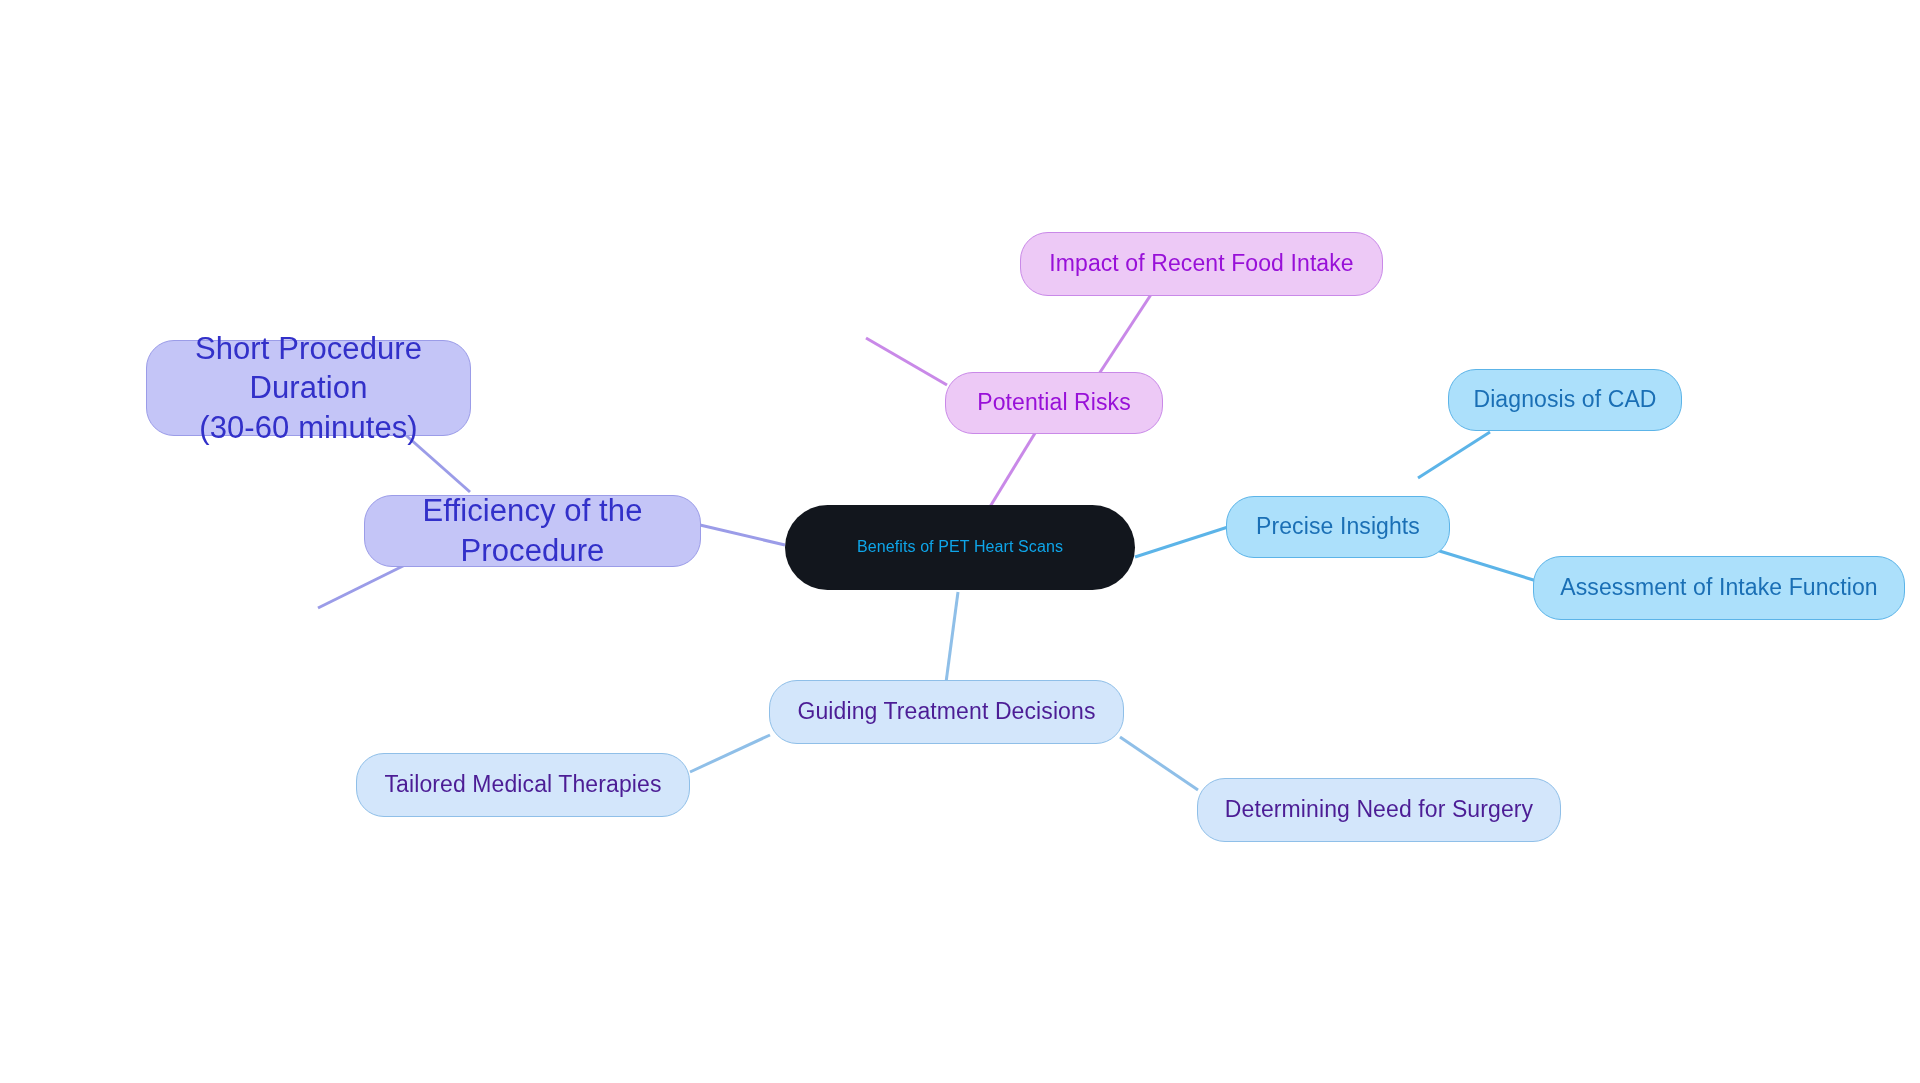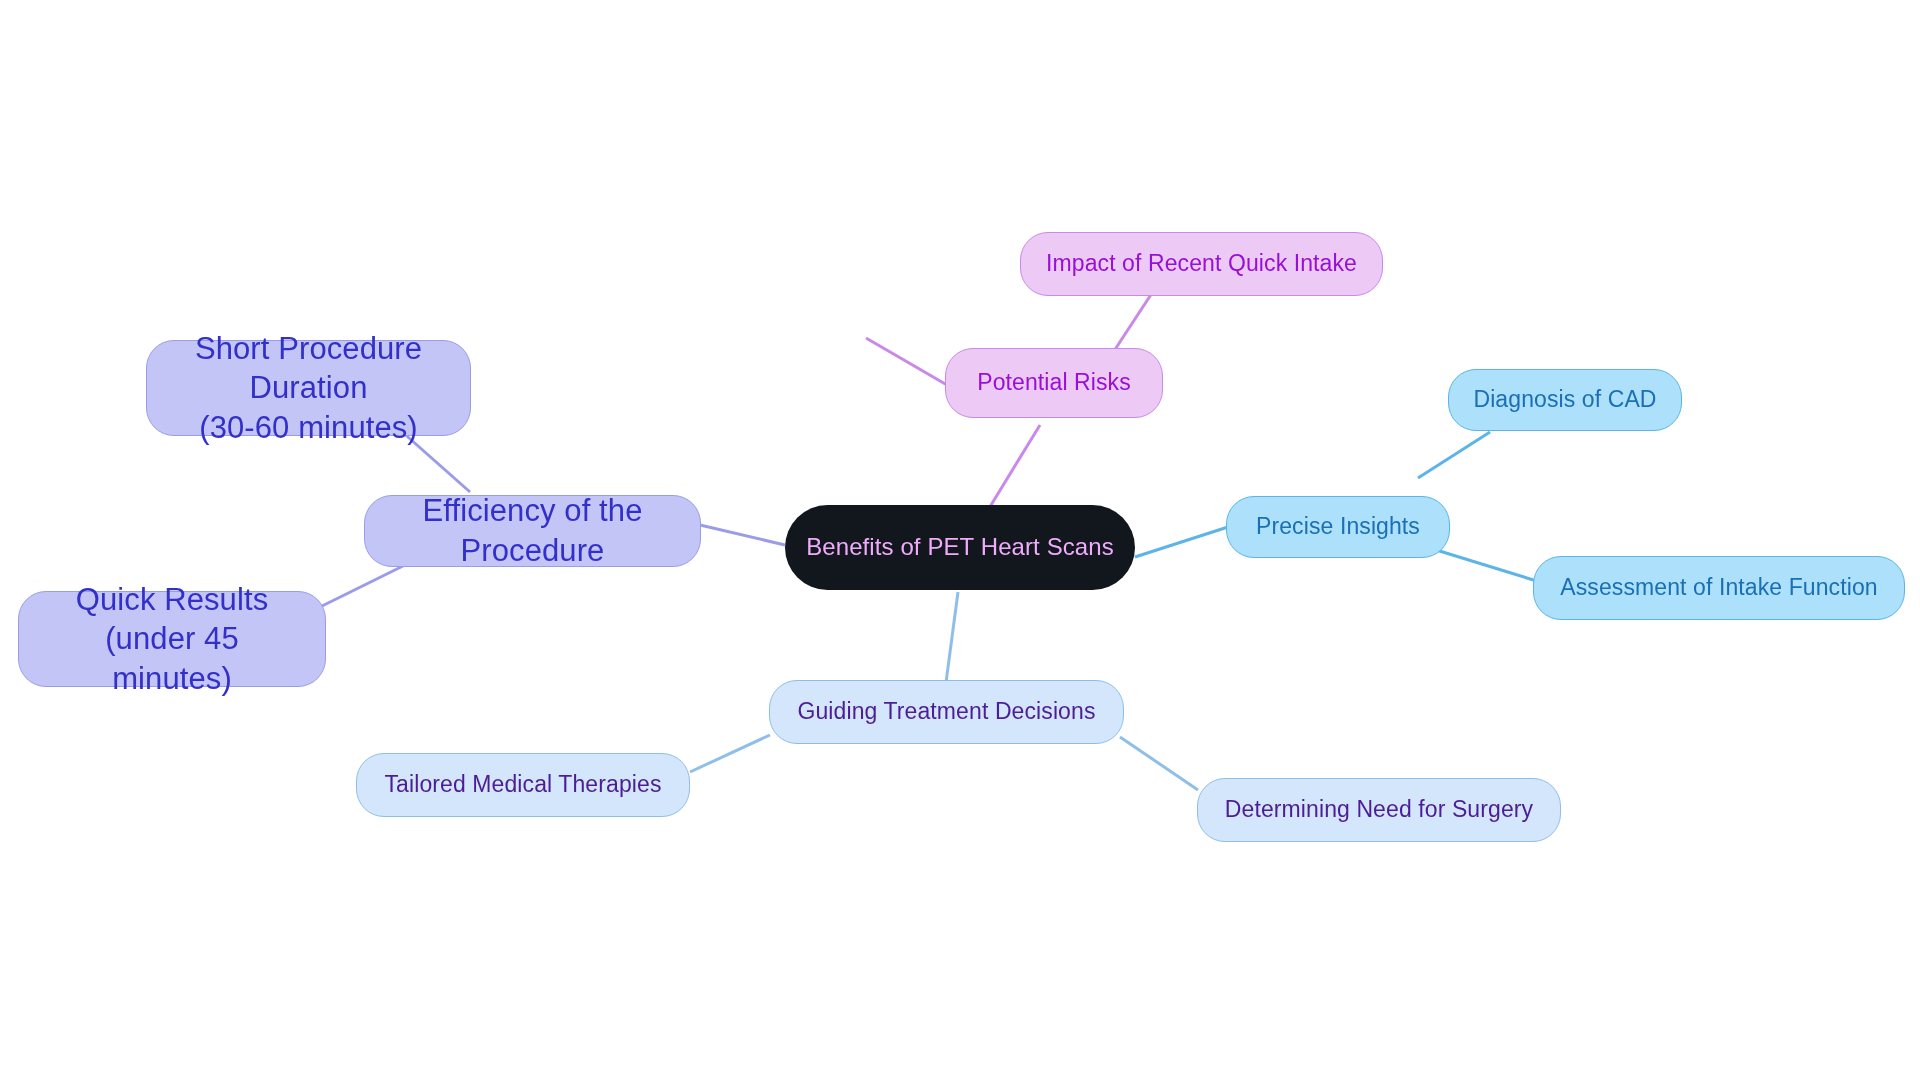--- a/index.html
+++ b/index.html
@@ -39,22 +39,22 @@
     border-style: solid;
     border-width: 1.5px;
     line-height: 1.28;
     white-space: pre-line;
     padding: 6px 14px;
     letter-spacing: 0.1px;
   }
   .node-root {
     background: #12161d;
     border-color: #12161d;
-    color: #f0abfc;
-    font-size: 24px;
+    color: #0ea5e9;
+    font-size: 16px;
     border-radius: 44px;
     border-width: 0;
   }
   .node-purple {
     background: #edc9f6;
     border-color: #c989e8;
     color: #9810d8;
     font-size: 23px;
   }
   .node-periwinkle {
@@ -103,32 +103,30 @@
 
     <line x1="958" y1="592" x2="945" y2="690" stroke="#8fbfe8" stroke-width="3"></line>
 
     <line x1="770" y1="735" x2="690" y2="772" stroke="#8fbfe8" stroke-width="3"></line>
 
     <line x1="1120" y1="737" x2="1198" y2="790" stroke="#8fbfe8" stroke-width="3"></line>
   </svg>
 
   <div class="node node-root" style="left:785px; top:505px; width:350px; height:85px;">Benefits of PET Heart Scans</div>
 
-  <div class="node node-purple" style="left:945px; top:348px; width:218px; height:70px;">Potential Risks</div>
+  <div class="node node-purple" style="left:945px; top:372px; width:218px; height:62px;">Potential Risks</div>
 
 
-  <div class="node node-purple" style="left:1020px; top:232px; width:363px; height:64px;">Impact of Recent Quick Intake</div>
+  <div class="node node-purple" style="left:1020px; top:232px; width:363px; height:64px;">Impact of Recent Food Intake</div>
 
   <div class="node node-periwinkle" style="left:364px; top:495px; width:337px; height:72px;">Efficiency of the Procedure</div>
 
   <div class="node node-periwinkle" style="left:146px; top:340px; width:325px; height:96px;">Short Procedure Duration
 (30-60 minutes)</div>
 
-  <div class="node node-periwinkle" style="left:18px; top:591px; width:308px; height:96px;">Quick Results (under 45
-minutes)</div>
 
   <div class="node node-sky" style="left:1226px; top:496px; width:224px; height:62px;">Precise Insights</div>
 
   <div class="node node-sky" style="left:1448px; top:369px; width:234px; height:62px;text-align:right;">Diagnosis of CAD</div>
 
   <div class="node node-sky" style="left:1533px; top:556px; width:372px; height:64px;">Assessment of Intake Function</div>
 
   <div class="node node-paleblue" style="left:769px; top:680px; width:355px; height:64px;">Guiding Treatment Decisions</div>
 
   <div class="node node-paleblue" style="left:356px; top:753px; width:334px; height:64px;">Tailored Medical Therapies</div>

